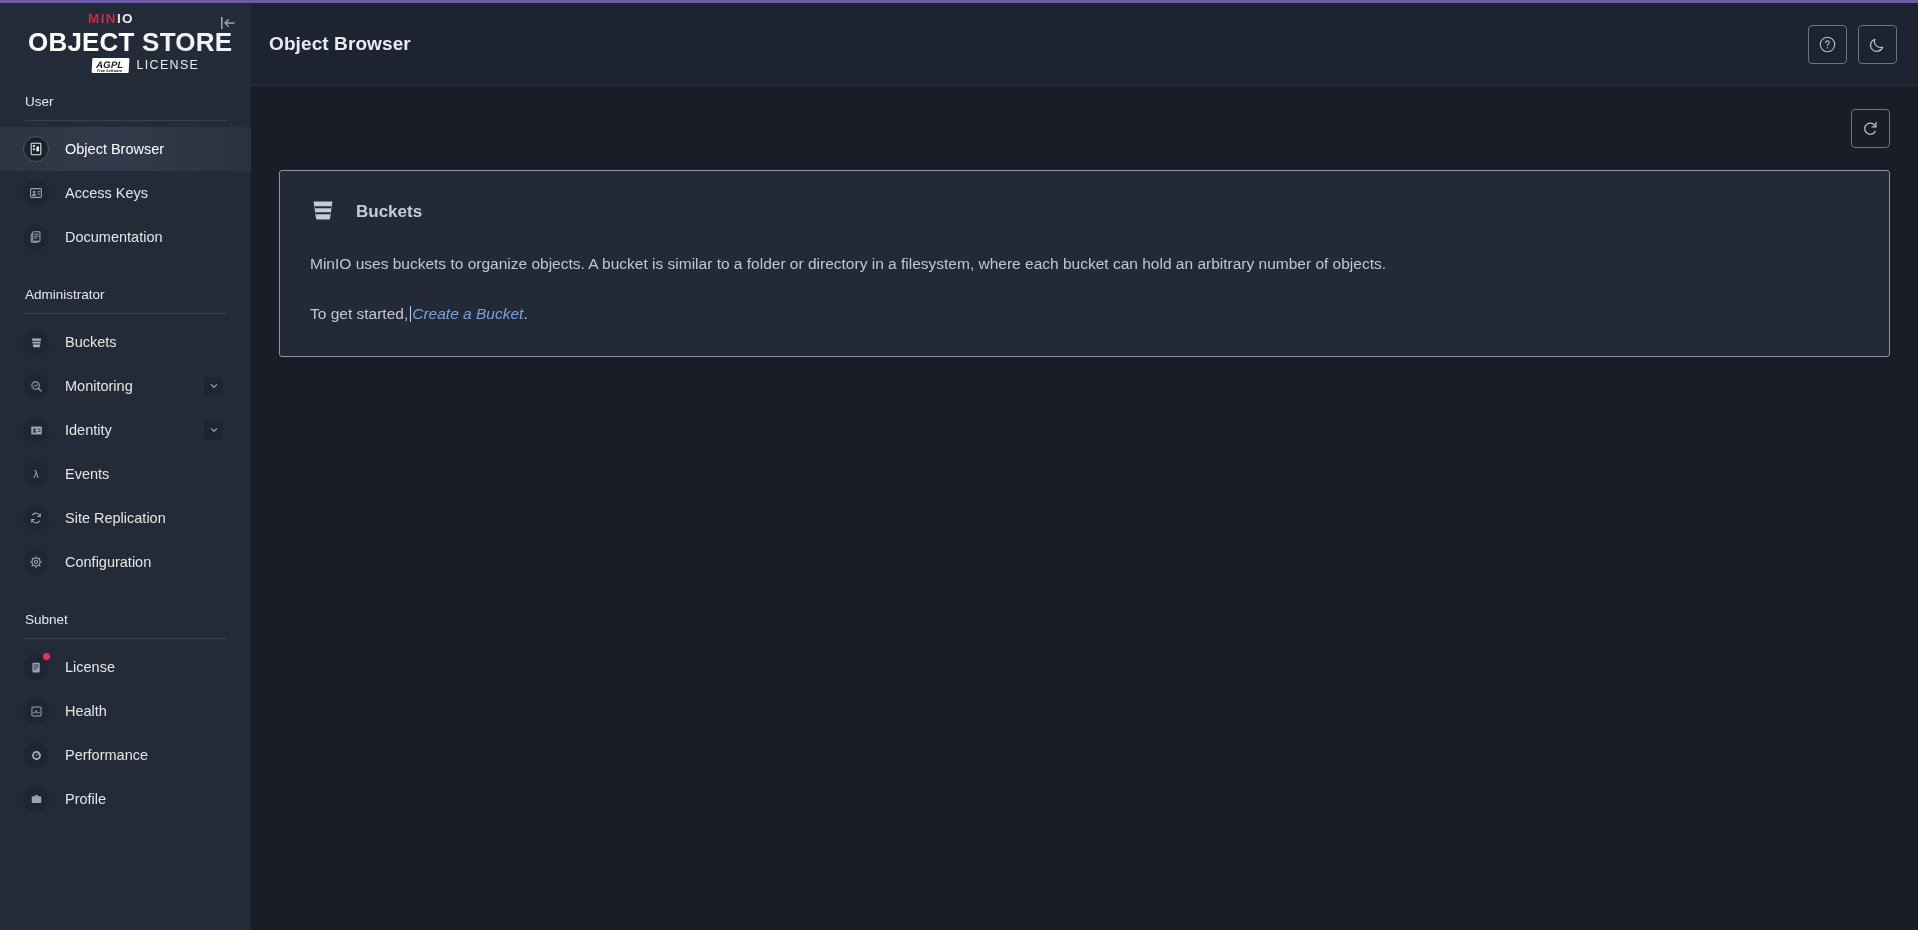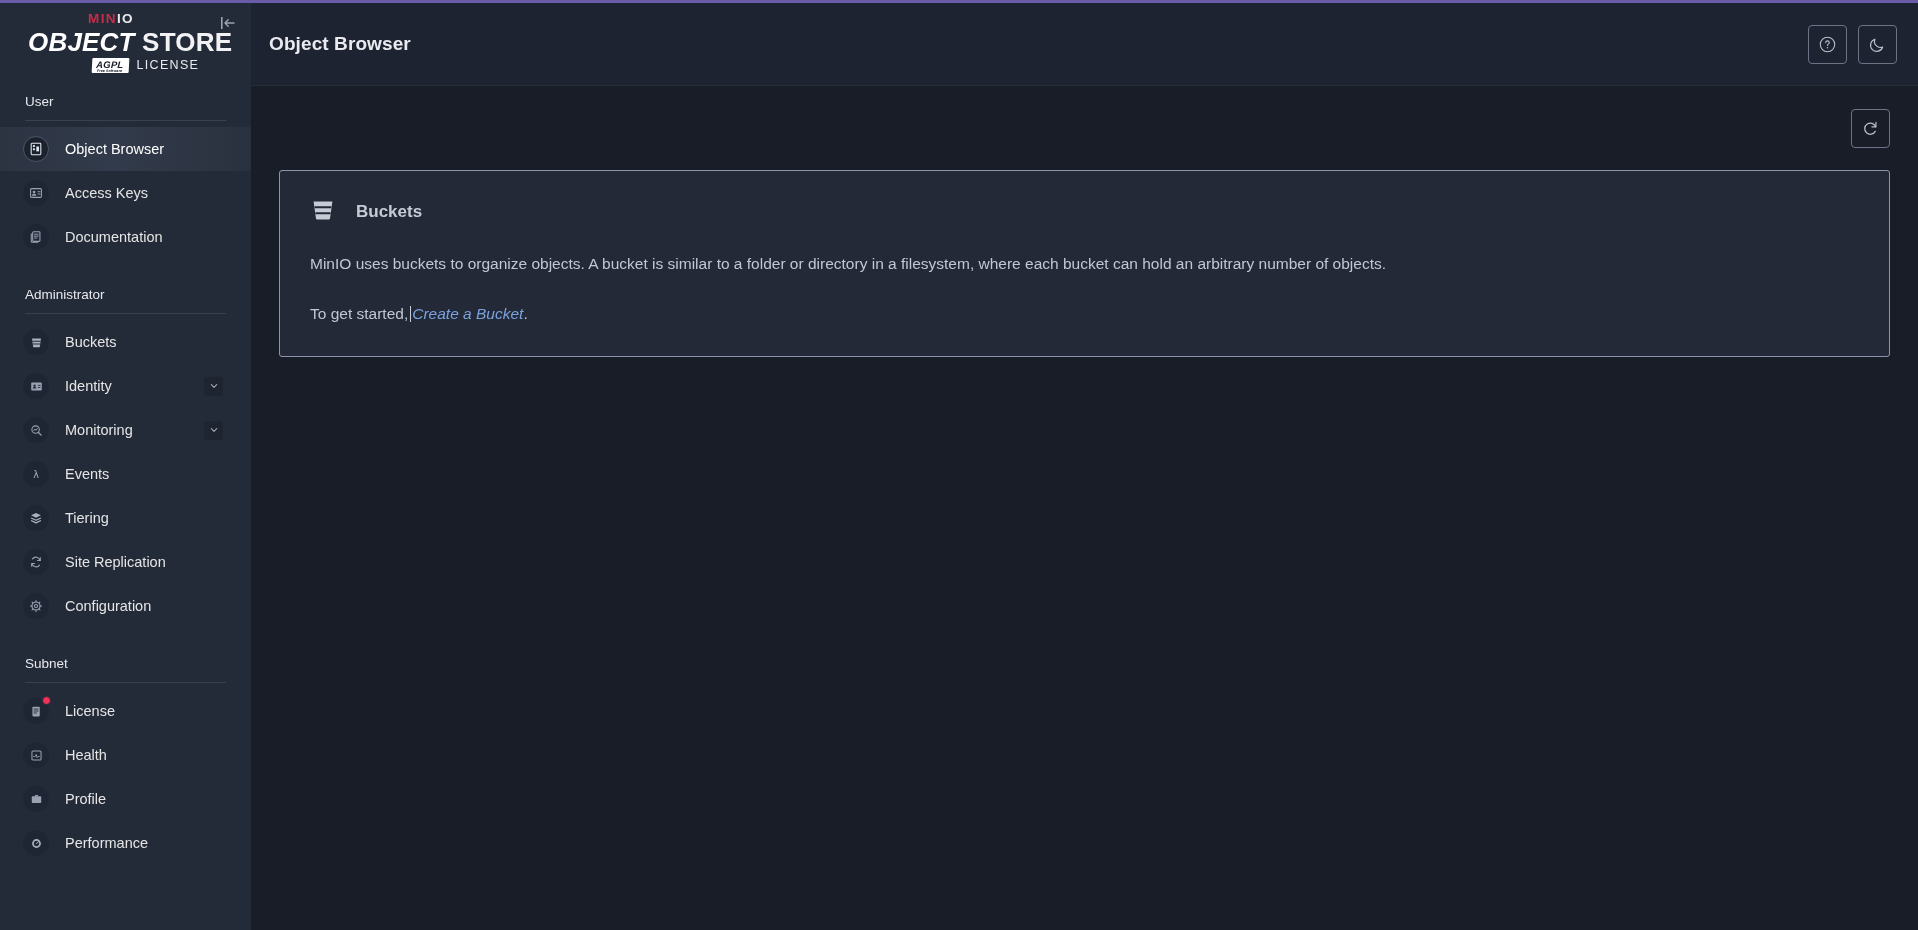--- a/index.html
+++ b/index.html
@@ -62,21 +62,21 @@
   }
   .logo-minio .io { color: #e9e9ed; font-weight: 700; }
   .logo-objstore {
     font-size: 26px;
     line-height: 1.08;
     margin-top: 2px;
     color: #ffffff;
     letter-spacing: 0.2px;
     white-space: nowrap;
   }
-  .logo-objstore b { font-weight: 800; font-style: italic; }
+  .logo-objstore b { font-weight: 800; }
   .logo-objstore span { font-weight: 700; color: #f2f2f5; }
   .logo-license {
     margin-top: 2px;
     display: flex;
     align-items: center;
     gap: 8px;
     margin-left: 64px;
   }
   .agpl-badge {
     display: inline-block;
@@ -372,70 +372,60 @@
               <path d="M2.9 6.4h10.2M3.4 9.8h9.2" stroke="#242b38" stroke-width="1.25"></path>
             </svg>
           </span>
           <span class="label">Buckets</span>
         </div>
 
 
         <div class="navitem">
           <span class="iconcirc">
             <svg width="13" height="13" viewBox="0 0 16 16">
+              <circle cx="6.9" cy="6.9" r="4.6" stroke="#99a2b3" stroke-width="1.3" fill="none"></circle>
+              <path d="M10.4 10.4l3.3 3.3" stroke="#99a2b3" stroke-width="1.6" stroke-linecap="round"></path>
+              <path d="M4.6 8.2l1.5-2.1 1.5 1.6 1.6-2.3" stroke="#99a2b3" stroke-width="1.1" fill="none" stroke-linecap="round" stroke-linejoin="round"></path>
+            </svg>
+          </span>
+          <span class="label">Monitoring</span>
+          <span class="chev">
+            <svg width="10" height="10" viewBox="0 0 12 12" fill="none">
+              <path d="M2.8 4.4L6 7.6l3.2-3.2" stroke="#98a1b2" stroke-width="1.5" stroke-linecap="round" stroke-linejoin="round"></path>
+            </svg>
+          </span>
+        </div>
+
+        <div class="navitem">
+          <span class="iconcirc">
+            <svg width="13" height="13" viewBox="0 0 16 16">
               <rect x="1.5" y="3.2" width="13" height="9.6" rx="1.2" fill="#99a2b3"></rect>
               <circle cx="5.6" cy="7" r="1.5" fill="#242b38"></circle>
               <path d="M3.2 10.6c0-1.3 1-2 2.4-2s2.4.7 2.4 2" fill="#242b38"></path>
               <rect x="9.6" y="6" width="3.3" height="1.1" fill="#242b38"></rect>
               <rect x="9.6" y="8.6" width="3.3" height="1.1" fill="#242b38"></rect>
             </svg>
           </span>
           <span class="label">Identity</span>
           <span class="chev">
             <svg width="10" height="10" viewBox="0 0 12 12" fill="none">
               <path d="M2.8 4.4L6 7.6l3.2-3.2" stroke="#98a1b2" stroke-width="1.5" stroke-linecap="round" stroke-linejoin="round"></path>
             </svg>
           </span>
         </div>
 
         <div class="navitem">
           <span class="iconcirc">
-            <svg width="13" height="13" viewBox="0 0 16 16">
-              <circle cx="6.9" cy="6.9" r="4.6" stroke="#99a2b3" stroke-width="1.3" fill="none"></circle>
-              <path d="M10.4 10.4l3.3 3.3" stroke="#99a2b3" stroke-width="1.6" stroke-linecap="round"></path>
-              <path d="M4.6 8.2l1.5-2.1 1.5 1.6 1.6-2.3" stroke="#99a2b3" stroke-width="1.1" fill="none" stroke-linecap="round" stroke-linejoin="round"></path>
-            </svg>
-          </span>
-          <span class="label">Monitoring</span>
-          <span class="chev">
-            <svg width="10" height="10" viewBox="0 0 12 12" fill="none">
-              <path d="M2.8 4.4L6 7.6l3.2-3.2" stroke="#98a1b2" stroke-width="1.5" stroke-linecap="round" stroke-linejoin="round"></path>
-            </svg>
-          </span>
-        </div>
-
-        <div class="navitem">
-          <span class="iconcirc">
             <svg width="14" height="14" viewBox="0 0 16 16">
               <text x="8" y="12.2" text-anchor="middle" font-family="DejaVu Sans, sans-serif" font-size="11" fill="#aab2c2">λ</text>
             </svg>
           </span>
           <span class="label">Events</span>
         </div>
 
-        <div class="navitem">
-          <span class="iconcirc">
-            <svg width="14" height="14" viewBox="0 0 16 16">
-              <path d="M8 2.2l5.6 2.7L8 7.6 2.4 4.9 8 2.2z" fill="#aab2c2"></path>
-              <path d="M2.4 7.9L8 10.6l5.6-2.7" stroke="#aab2c2" stroke-width="1.35" fill="none" stroke-linejoin="round"></path>
-              <path d="M2.4 10.9L8 13.6l5.6-2.7" stroke="#aab2c2" stroke-width="1.35" fill="none" stroke-linejoin="round"></path>
-            </svg>
-          </span>
-          <span class="label">Tiering</span>
-        </div>
 
         <div class="navitem">
           <span class="iconcirc">
             <svg width="14" height="14" viewBox="0 0 16 16">
               <path d="M12.6 6.2A4.8 4.8 0 0 0 4 4.4" stroke="#99a2b3" stroke-width="1.3" fill="none" stroke-linecap="round"></path>
               <path d="M3.4 9.8a4.8 4.8 0 0 0 8.6 1.8" stroke="#99a2b3" stroke-width="1.3" fill="none" stroke-linecap="round"></path>
               <path d="M12.9 3.2v3.1h-3.1" stroke="#99a2b3" stroke-width="1.3" fill="none" stroke-linecap="round" stroke-linejoin="round"></path>
               <path d="M3.1 12.8V9.7h3.1" stroke="#99a2b3" stroke-width="1.3" fill="none" stroke-linecap="round" stroke-linejoin="round"></path>
             </svg>
           </span>
@@ -477,36 +467,36 @@
               <rect x="2.4" y="2.4" width="11.2" height="11.2" rx="1.4" stroke="#99a2b3" stroke-width="1.3" fill="none"></rect>
               <path d="M4.4 9.2h2l1.2-2.6 1.2 4 1-1.4h1.6" stroke="#99a2b3" stroke-width="1.1" fill="none" stroke-linecap="round" stroke-linejoin="round"></path>
             </svg>
           </span>
           <span class="label">Health</span>
         </div>
 
         <div class="navitem">
           <span class="iconcirc">
             <svg width="13" height="13" viewBox="0 0 16 16">
-              <rect x="2.2" y="4" width="11.6" height="8.4" rx="1.2" fill="#99a2b3"></rect>
-              <rect x="6" y="2.4" width="4" height="2" rx="0.6" fill="#99a2b3"></rect>
-            </svg>
-          </span>
-          <span class="label">Profile</span>
-        </div>
-
-        <div class="navitem">
-          <span class="iconcirc">
-            <svg width="13" height="13" viewBox="0 0 16 16">
               <circle cx="8" cy="8" r="5.4" fill="#aab2c2"></circle>
               <circle cx="8" cy="8" r="3.3" fill="#242b38"></circle>
               <path d="M8 8l2.8-2.4" stroke="#aab2c2" stroke-width="1.2" stroke-linecap="round"></path>
             </svg>
           </span>
           <span class="label">Performance</span>
+        </div>
+
+        <div class="navitem">
+          <span class="iconcirc">
+            <svg width="13" height="13" viewBox="0 0 16 16">
+              <rect x="2.2" y="4" width="11.6" height="8.4" rx="1.2" fill="#99a2b3"></rect>
+              <rect x="6" y="2.4" width="4" height="2" rx="0.6" fill="#99a2b3"></rect>
+            </svg>
+          </span>
+          <span class="label">Profile</span>
         </div>
       </div>
 
     </div>
   </aside>
 
   <main class="main">
 
     <div class="pageheader">
       <div class="pagetitle">Object Browser</div>

